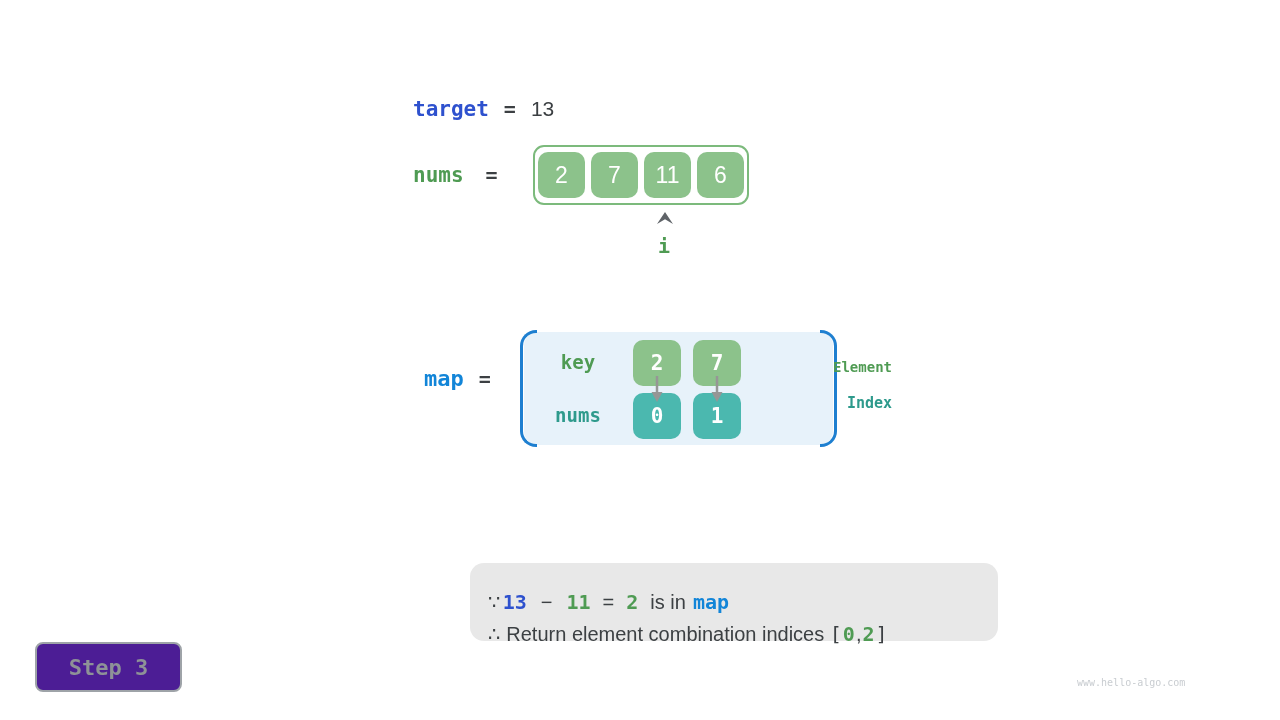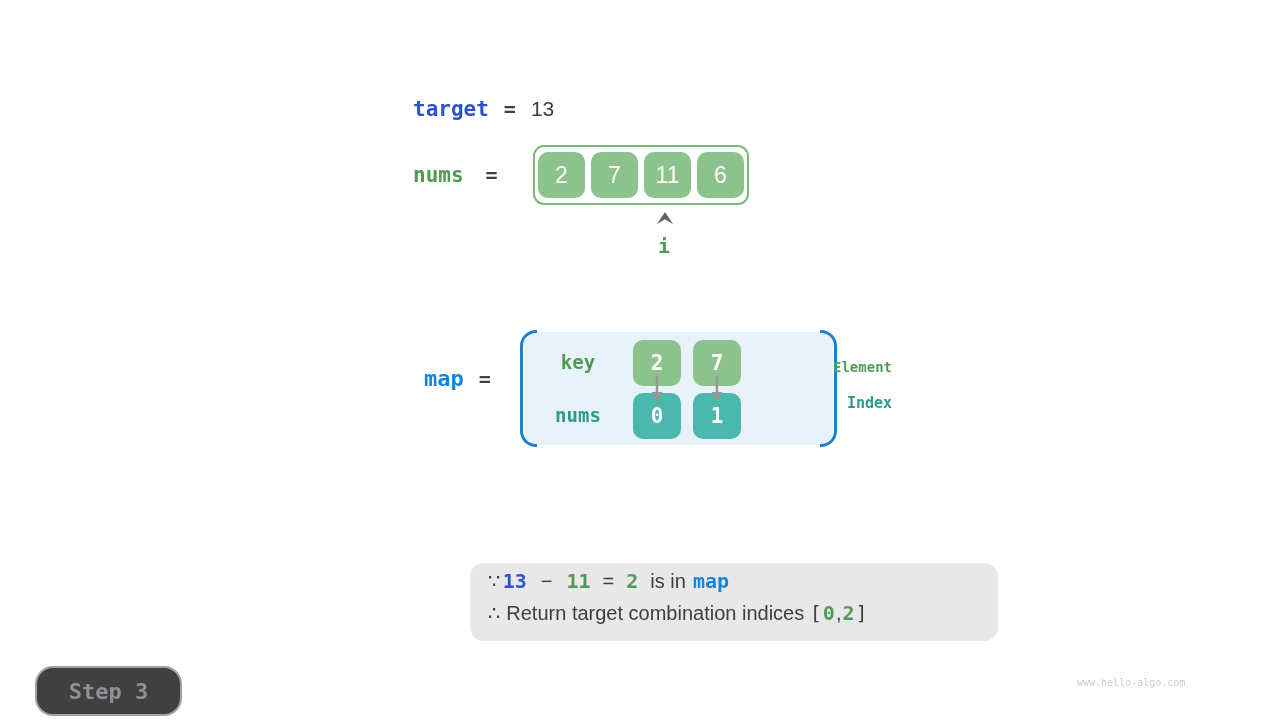--- a/index.html
+++ b/index.html
@@ -48,32 +48,32 @@
   .mc1{left:113px;} .mc2{left:173px;}
   .map-arrow{position:absolute;top:46px;z-index:3;}
   .ma1{left:131px;} .ma2{left:191px;}
   .side-label-1{left:833px;top:343px;color:var(--green);font-size:14px;margin-top:16px;}
   .side-label-2{left:847px;top:394px;color:var(--teal);font-size:15px;}
 
   
   .caption{left:480px;top:516px;font-size:21px;color:var(--dark);}
   .caption .code{color:var(--green);font-size:21px;}
   .reason-box{left:470px;top:563px;width:528px;height:78px;background:var(--graybox);
-    border-radius:14px;padding:2px 18px;font-size:20px;color:var(--dark);line-height:32px;}
+    border-radius:14px;padding:23px 18px;font-size:20px;color:var(--dark);line-height:32px;}
   .reason-line{white-space:nowrap;}
   .tok{margin:0 6px;font-size:20px;}
   .tok.blue{color:var(--royal);} .tok.green{color:var(--green);} .tok.cyan{color:var(--cyan);}
   .tok.first{margin-left:2px;}
   .dash{margin:0 8px;}
   .brk{font-family:"DejaVu Sans Mono",monospace;}
   .tight{margin:0 1px;}
 
   
-  .step-badge{left:35px;top:666px;width:147px;height:50px;border:2px solid var(--stepborder);
-    border-radius:18px;background:#404040;display:flex;align-items:center;justify-content:center;
+  .step-badge{left:35px;top:642px;width:147px;height:50px;border:2px solid var(--stepborder);
+    border-radius:8px;background:#4c1d95;display:flex;align-items:center;justify-content:center;
     color:var(--stepgray);font-size:22px;}
   .watermark{left:1077px;top:677px;font-family:"DejaVu Sans Mono",monospace;font-size:10px;color:var(--wm);}
 </style>
 </head>
 <body>
 
 <div class="stage">
 
   <div class="abs var-row" style="left:413px;top:97px;gap:15px;">
     <span class="mono kw-blue">target</span>
@@ -128,21 +128,21 @@
   <div class="abs mono side-label-1">Element</div>
   <div class="abs mono side-label-2">Index</div>
 
 
   <div class="abs reason-box">
     <div class="reason-line">
       <span>∵</span><span class="mono tok blue first">13</span><span class="dash">−</span><span class="mono tok green">11</span><span class="tok">=</span><span class="mono tok green">2</span><span class="tok">is in</span><span class="mono tok cyan tight">map</span>
     </div>
     <div class="reason-line">
       <span>∴</span>
-      <span>Return target combination indices</span>
+      <span>Return element combination indices</span>
       <span class="brk">[</span><span class="mono tok green tight">0</span><span>,</span><span class="mono tok green tight">2</span><span class="brk">]</span>
     </div>
   </div>
 
   <div class="abs step-badge mono">Step 3</div>
 
   <div class="abs watermark">www.hello-algo.com</div>
 
 </div>
 

